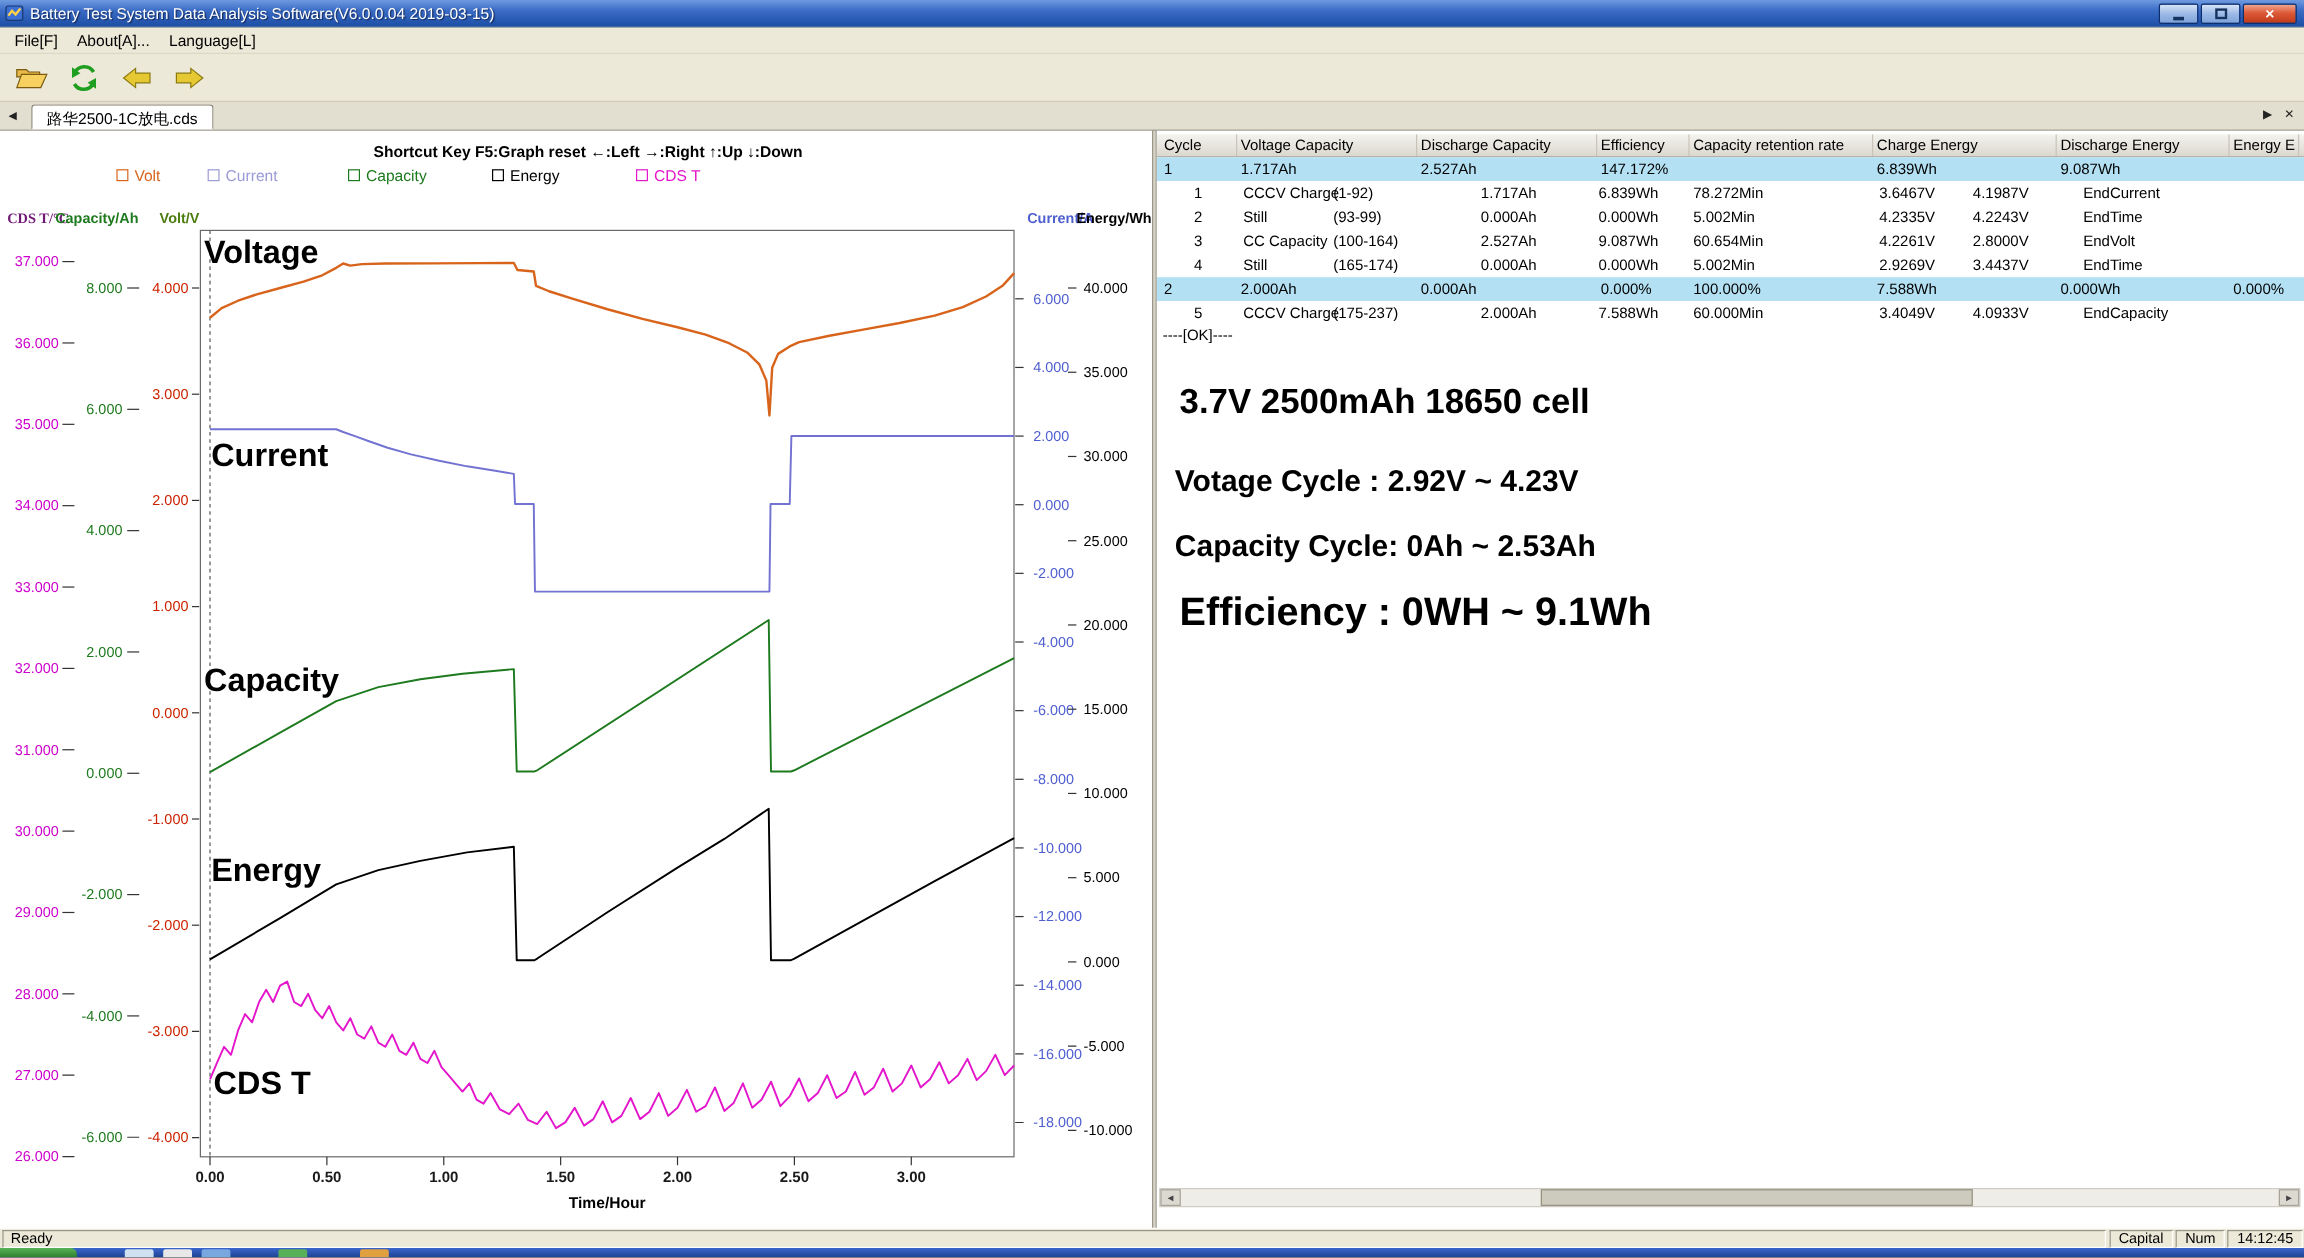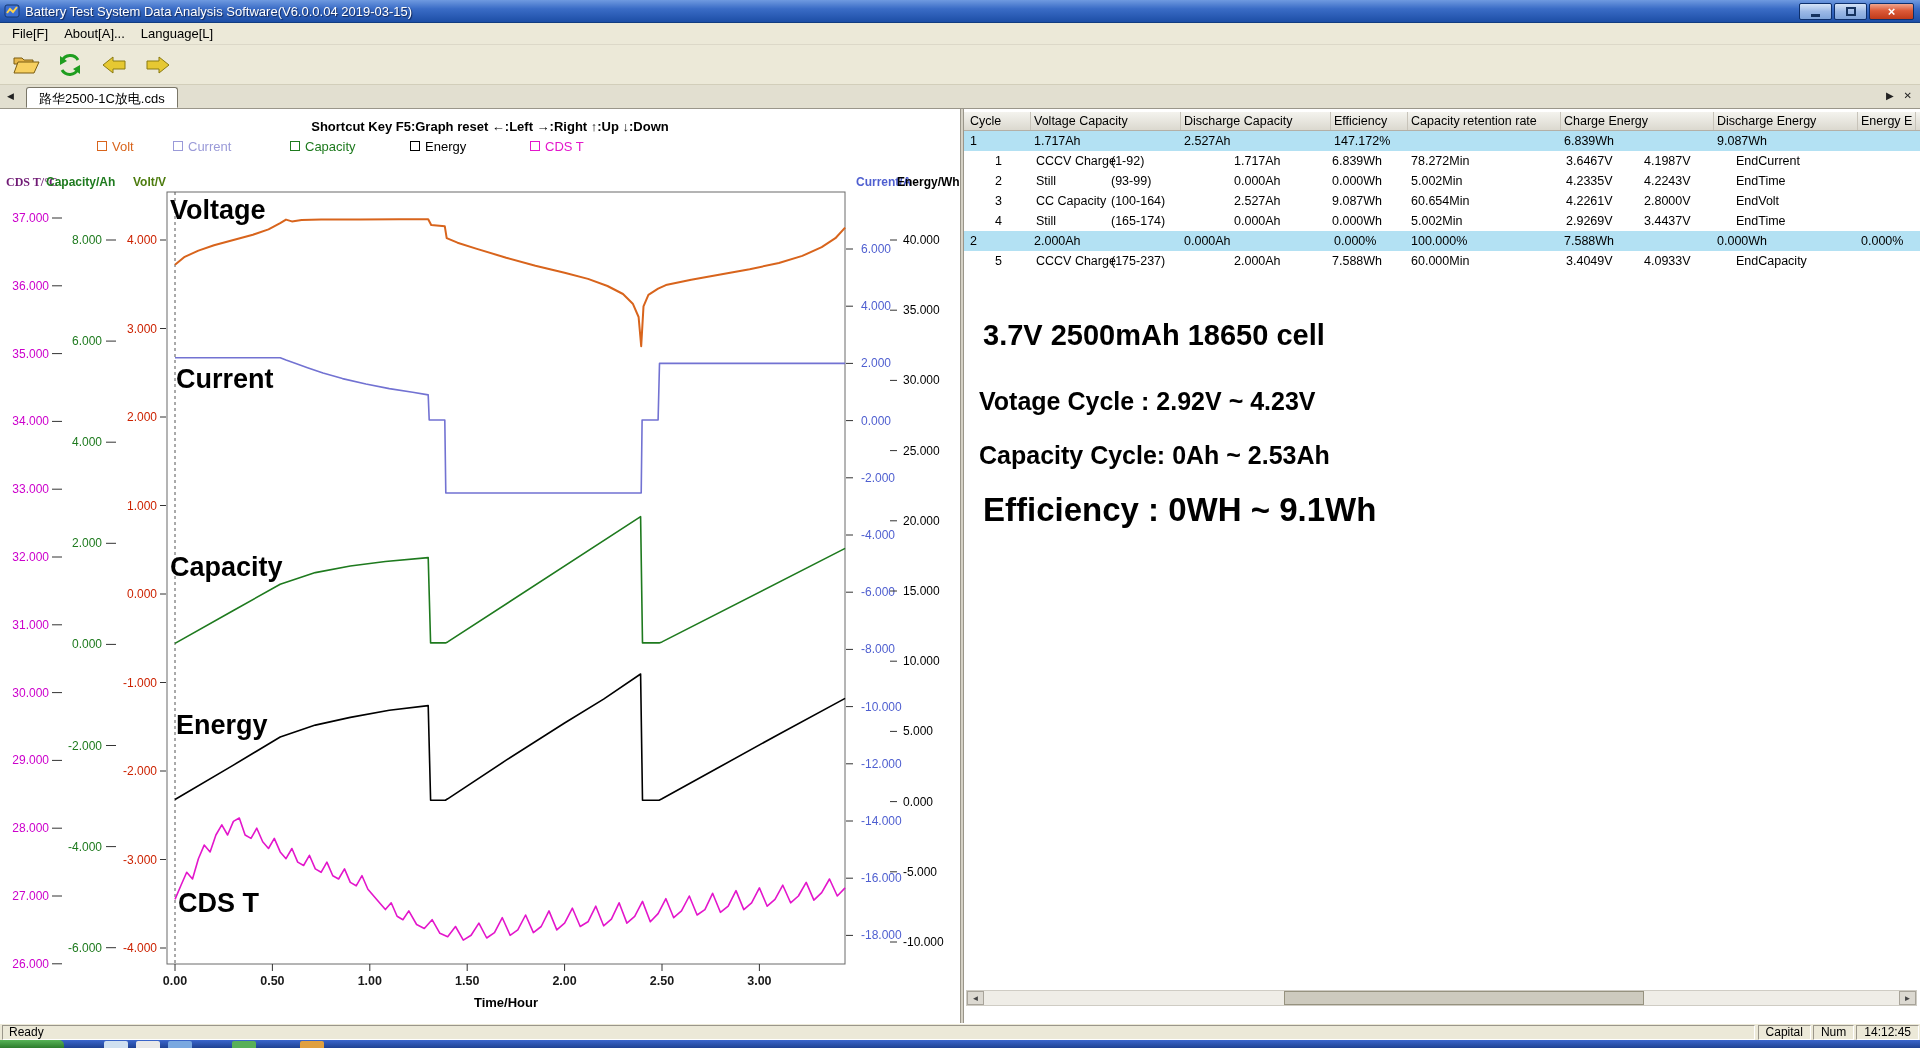--- a/index.html
+++ b/index.html
@@ -397,20 +397,21 @@
             <span class="cell" style="width: 75px;">CCCV Charge</span>
             <span class="cell" style="width: 123px;">(175-237)</span>
             <span class="cell" style="width: 98px;">2.000Ah</span>
             <span class="cell" style="width: 79px;">7.588Wh</span>
             <span class="cell" style="width: 155px;">60.000Min</span>
             <span class="cell" style="width: 78px;">3.4049V</span>
             <span class="cell" style="width: 92px;">4.0933V</span>
             <span class="cell" style="width: 180px;">EndCapacity</span>
           </div>
         </div>
+      <div class="ok-line">----[OK]----</div>
       <div class="anno">
         <div class="a1">3.7V 2500mAh 18650 cell</div>
         <div class="a2">Votage Cycle : 2.92V ~ 4.23V</div>
         <div class="a3">Capacity Cycle: 0Ah ~ 2.53Ah</div>
         <div class="a4">Efficiency : 0WH ~ 9.1Wh</div>
       </div>
       <div class="hscroll">
         <span class="sarrow">◄</span>
         <div class="strack">
           <div class="sthumb"></div>

